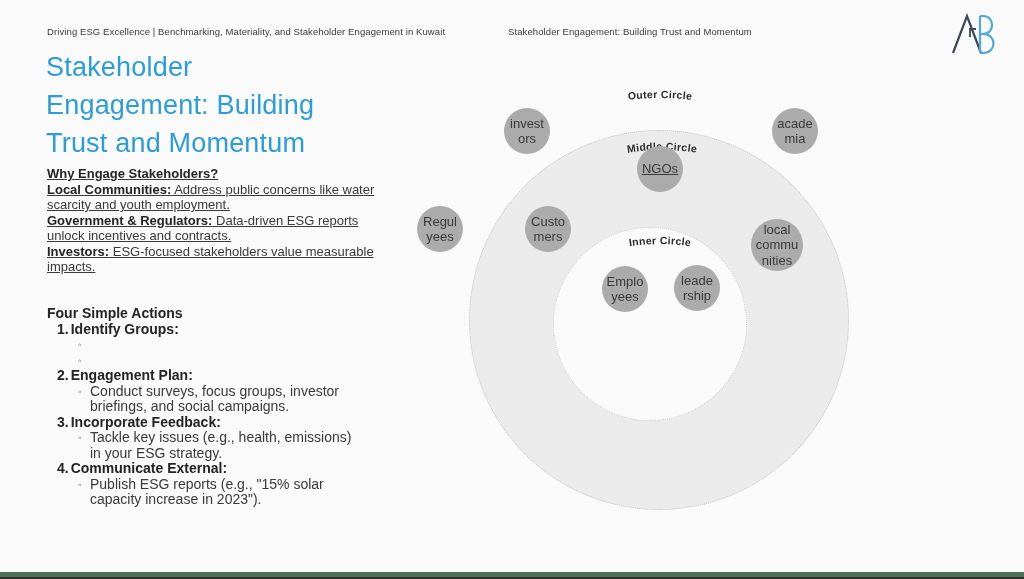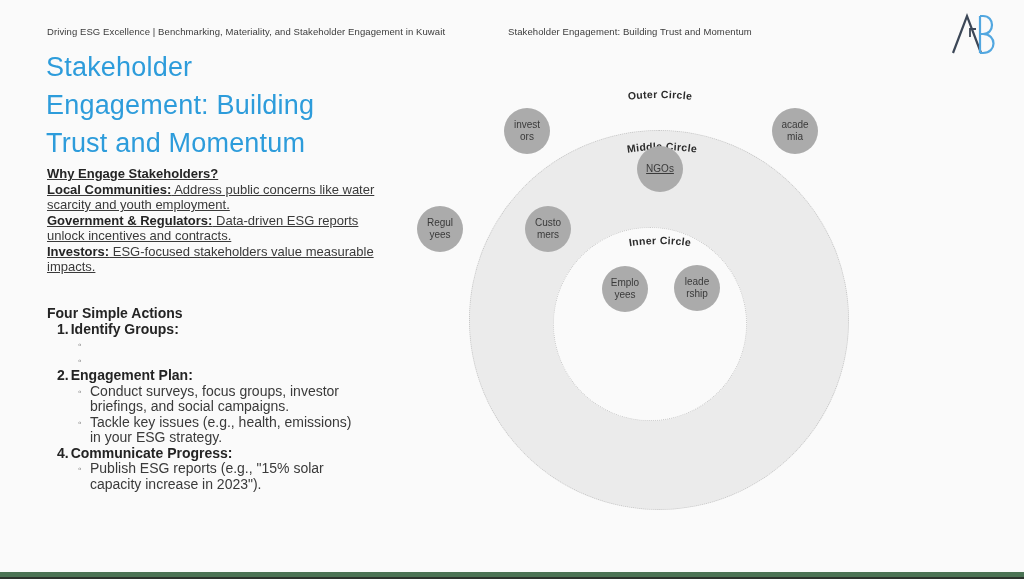--- a/index.html
+++ b/index.html
@@ -47,21 +47,21 @@
   .ring-labels{position:absolute;left:0;top:0;width:1024px;height:579px;pointer-events:none;}
   .ring-label{
     font-family:"Liberation Sans","DejaVu Sans",sans-serif;
     font-size:10.5px;font-weight:bold;fill:#2c2c2c;letter-spacing:.3px;
   }
   .node{
     position:absolute;border-radius:50%;background:#ababab;
     display:flex;align-items:center;justify-content:center;text-align:center;
   }
   .node span{
-    font-size:10px;line-height:1.18;color:#3a3a3a;white-space:pre-line;
+    font-size:13px;line-height:1.18;color:#3a3a3a;white-space:pre-line;
   }
   .n-46{width:46px;height:46px;}
   .n-52{width:52px;height:52px;}
   
   .footer-green{position:absolute;left:0;bottom:2px;width:1024px;height:5px;background:#4b7354;}
   .footer-dark{position:absolute;left:0;bottom:0;width:1024px;height:2px;background:#2c332d;}
 </style>
 </head>
 <body>
 
@@ -98,26 +98,27 @@
     <div class="sub-line">
         <span class="marker"></span>
       </div>
 
     <div class="action-line"><span class="num">2.</span><b>Engagement Plan:</b></div>
     <div class="sub-line">
         <span class="marker"></span>
         <span class="txt"><b></b><span>Conduct surveys, focus groups, investor briefings, and social campaigns.</span></span>
       </div>
 
+    <div class="action-line"><span class="num">3.</span><b>Incorporate Feedback:</b></div>
     <div class="sub-line">
         <span class="marker"></span>
         <span class="txt"><b></b><span>Tackle key issues (e.g., health, emissions) in your ESG strategy.</span></span>
       </div>
 
-    <div class="action-line"><span class="num">4.</span><b>Communicate Progress:</b></div>
+    <div class="action-line"><span class="num">4.</span><b>Communicate External:</b></div>
     <div class="sub-line">
         <span class="marker"></span>
         <span class="txt"><b></b><span>Publish ESG reports (e.g., "15% solar capacity increase in 2023").</span></span>
       </div>
   </div>
 
   <div class="ring ring-middle"></div>
   <div class="ring ring-inner"></div>
 
   <svg class="ring-labels" viewBox="0 0 1024 579">
@@ -143,20 +144,25 @@
       <span>NGOs</span>
     </div>
   <div class="node n-46" style="left:417px;top:206px;">
       <span>Regul
 yees</span>
     </div>
   <div class="node n-46" style="left:525px;top:206px;">
       <span>Custo
 mers</span>
     </div>
+  <div class="node n-52" style="left:751px;top:219px;">
+      <span>local
+commu
+nities</span>
+    </div>
   <div class="node n-46" style="left:602px;top:266px;">
       <span>Emplo
 yees</span>
     </div>
   <div class="node n-46" style="left:674px;top:265px;">
       <span>leade
 rship</span>
     </div>
 
   <div class="footer-green"></div>

